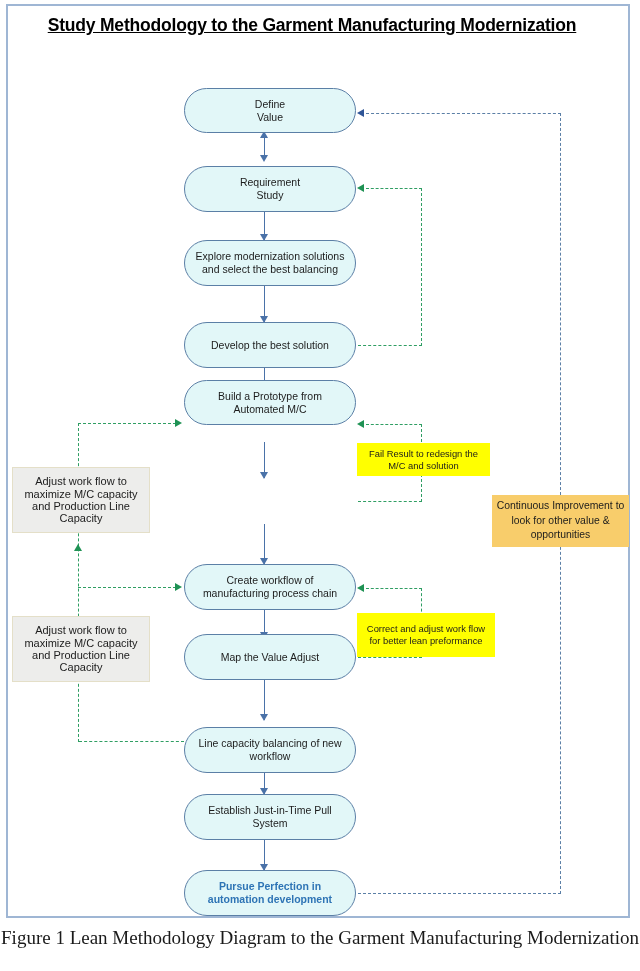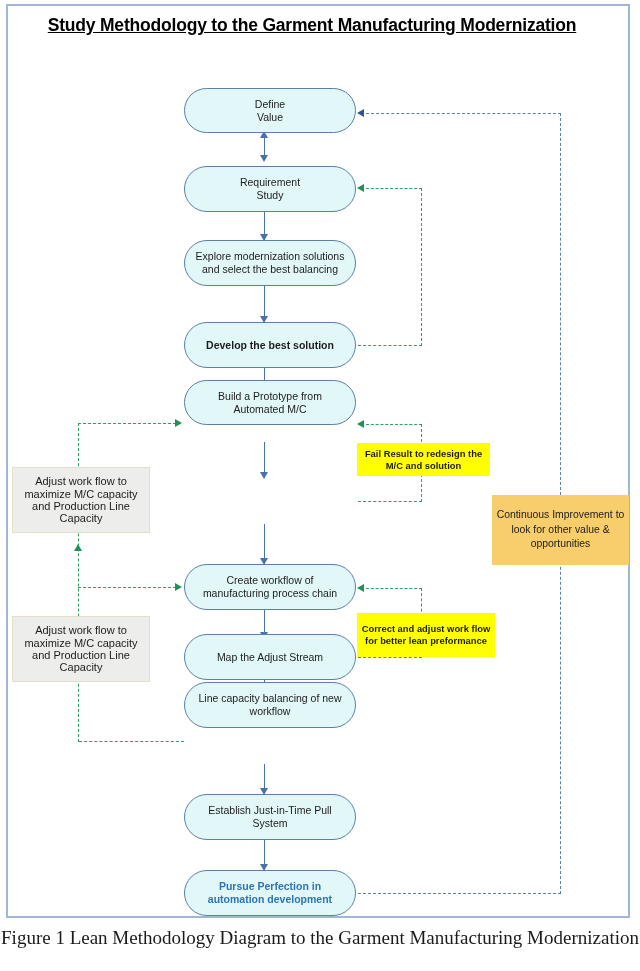--- a/index.html
+++ b/index.html
@@ -67,21 +67,21 @@
     color:#1c1c1c;
     z-index:6;
     padding:2px 4px;
   }
   .anno.gray{
     background:#ededeb;
     border:1px solid #e4dfc8;
   }
   .anno.yellow{
     background:#ffff00;
-    font-weight:bold;
+    font-weight:normal;
     font-size:9.4px;
     line-height:12px;
   }
   .anno.orange{
     background:#f8cd6b;
     font-size:10.4px;
     line-height:14.6px;
   }
   
   .ln{position:absolute;z-index:2;}
@@ -185,38 +185,38 @@
 
   <div class="node" style="left:184px;top:166px;width:172px;height:46px;">
     <span style="white-space:pre-line;">Requirement
 Study</span>
   </div>
 
   <div class="node" style="left:184px;top:240px;width:172px;height:46px;">
     <span>Explore modernization solutions and select the best balancing</span>
   </div>
 
-  <div class="node" style="left:184px;top:322px;width:172px;height:46px;font-weight:bold;">
+  <div class="node" style="left:184px;top:322px;width:172px;height:46px;">
     <span>Develop the best solution</span>
   </div>
 
   <div class="node" style="left:184px;top:380px;width:172px;height:45px;text-align:center;">
     <span>Build a Prototype from Automated M/C</span>
   </div>
 
 
   <div class="node" style="left:184px;top:564px;width:172px;height:46px;">
     <span>Create workflow of manufacturing process chain</span>
   </div>
 
   <div class="node" style="left:184px;top:634px;width:172px;height:46px;">
-    <span>Map the Adjust Stream</span>
-  </div>
-
-  <div class="node" style="left:184px;top:682px;width:172px;height:46px;">
+    <span>Map the Value Adjust</span>
+  </div>
+
+  <div class="node" style="left:184px;top:727px;width:172px;height:46px;">
     <span>Line capacity balancing of new workflow</span>
   </div>
 
   <div class="node" style="left:184px;top:794px;width:172px;height:46px;">
     <span>Establish Just-in-Time Pull System</span>
   </div>
 
   <div class="node accent" style="left:184px;top:870px;width:172px;height:46px;">
     <span>Pursue Perfection in automation development</span>
   </div>
@@ -230,18 +230,18 @@
   </div>
 
   <div class="anno yellow" style="left:357px;top:443px;width:133px;height:33px;">
     <span>Fail Result to redesign the M/C and solution</span>
   </div>
 
   <div class="anno yellow" style="left:357px;top:613px;width:138px;height:44px;">
     <span>Correct and adjust work flow for better lean preformance</span>
   </div>
 
-  <div class="anno orange" style="left:492px;top:495px;width:137px;height:70px;">
+  <div class="anno orange" style="left:492px;top:495px;width:137px;height:52px;">
     <span>Continuous Improvement to look for other value &amp; opportunities</span>
   </div>
 
   <div id="caption">Figure 1 Lean Methodology Diagram to the Garment Manufacturing Modernization</div>
 </div>
 
 </body></html>

